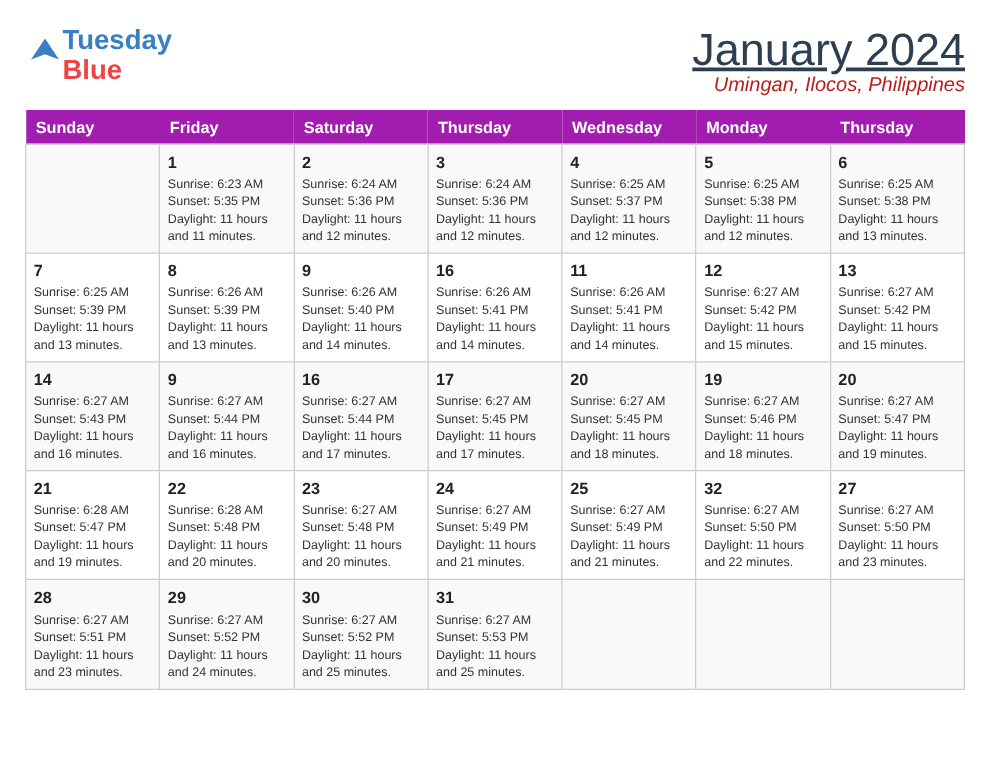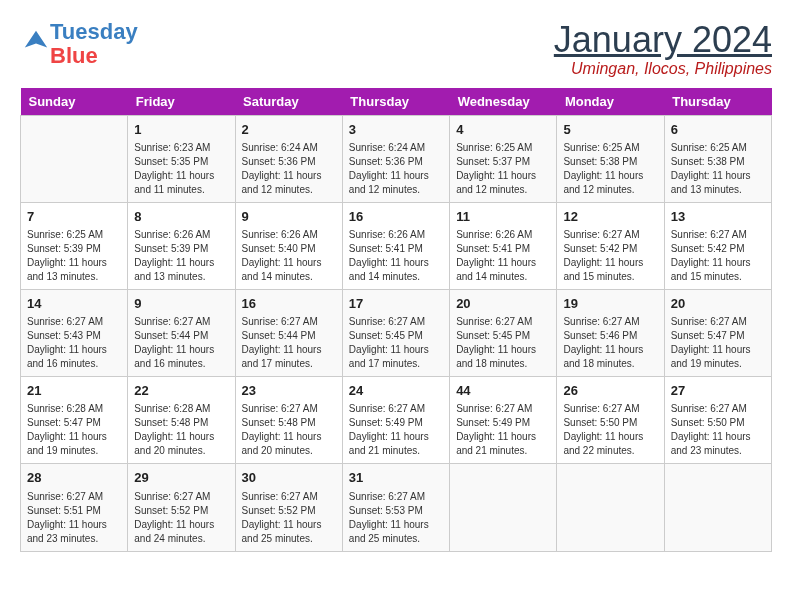--- a/index.html
+++ b/index.html
@@ -222,25 +222,25 @@
         </td>
         <td>
           <span class="day-number">23</span>
           <div class="day-info">Sunrise: 6:27 AM<br>Sunset: 5:48 PM<br>Daylight: 11 hours and 20 minutes.</div>
         </td>
         <td>
           <span class="day-number">24</span>
           <div class="day-info">Sunrise: 6:27 AM<br>Sunset: 5:49 PM<br>Daylight: 11 hours and 21 minutes.</div>
         </td>
         <td>
-          <span class="day-number">44</span>
+          <span class="day-number">25</span>
           <div class="day-info">Sunrise: 6:27 AM<br>Sunset: 5:49 PM<br>Daylight: 11 hours and 21 minutes.</div>
         </td>
         <td>
-          <span class="day-number">26</span>
+          <span class="day-number">32</span>
           <div class="day-info">Sunrise: 6:27 AM<br>Sunset: 5:50 PM<br>Daylight: 11 hours and 22 minutes.</div>
         </td>
         <td>
           <span class="day-number">27</span>
           <div class="day-info">Sunrise: 6:27 AM<br>Sunset: 5:50 PM<br>Daylight: 11 hours and 23 minutes.</div>
         </td>
       </tr>
       <tr>
         <td>
           <span class="day-number">28</span>

